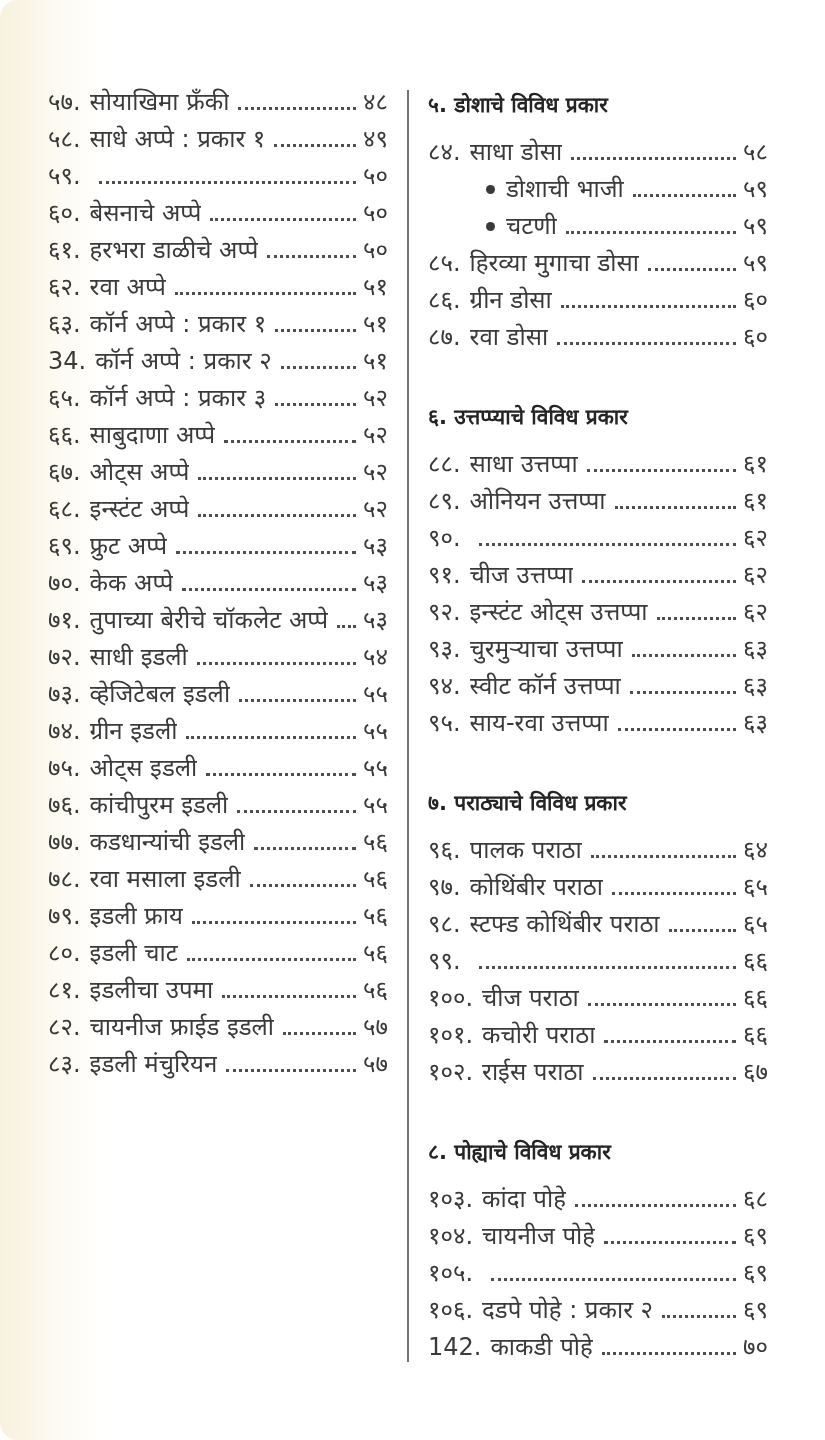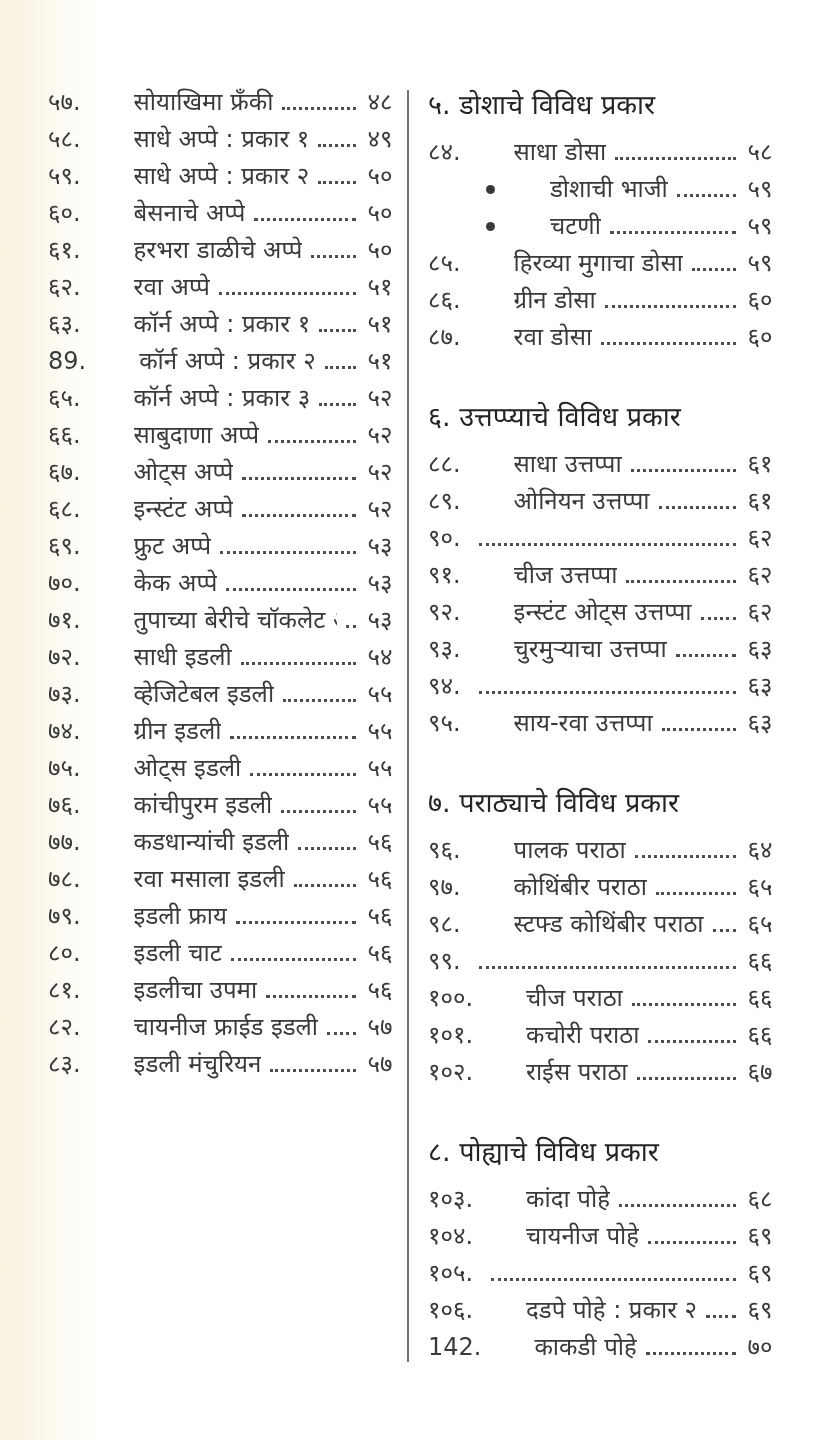--- a/index.html
+++ b/index.html
@@ -6,38 +6,39 @@
   body{
     width:825px;height:1440px;
     background:#ffffff;
     font-family:"DejaVu Sans",sans-serif;
     overflow:hidden;
     position:relative;
   }
   .page{
     position:absolute;inset:0;
     background:linear-gradient(90deg,#f8f1dd 0px,#faf5e7 28px,#fdfbf3 60px,#ffffff 105px);
+    border-radius:18px;
   }
   .columns{
     position:absolute;
     top:84px;left:48px;right:48px;
     display:flex;
   }
   .col{width:349px;}
   .col.right{margin-left:31px;}
   .divider{
     position:absolute;
     left:407px;top:90px;
     width:2px;height:1272px;
     background:#747474;
   }
   .section-title{
-    font-size:27px;
+    font-size:21px;
     line-height:42px;
-    font-weight:normal;
+    font-weight:bold;
     color:#242424;
     margin:40px 0 8px 0;
   }
   .col > .section-title:first-child{margin-top:0;}
   .entry{
     display:flex;
     align-items:baseline;
     font-size:24px;
     line-height:37px;
     height:37px;
@@ -50,29 +51,29 @@
     width:9px;height:9px;
     border-radius:50%;
     background:#3a3a3a;
     align-self:center;
     margin-right:11px;
     flex:0 0 auto;
   }
   .entry.indent .bullet{display:inline-block;}
   .no{margin-right:9px;flex:0 0 auto;}
   .no:empty{display:none;}
-  .title{flex:0 1 auto;overflow:hidden;margin-left:44px;}
+  .title{flex:0 1 auto;overflow:hidden;}
   .dots{
     flex:1 1 auto;
     min-width:10px;
     height:4px;
     margin:0 7px 0 9px;
     border-bottom:3px dotted #4e4e4e;
   }
-  .pg{flex:0 0 auto;min-width:34px;text-align:center;}
+  .pg{flex:0 0 auto;min-width:34px;text-align:left;}
 </style>
 </head>
 <body>
 
 <div class="page">
   <div class="divider"></div>
   <div class="columns">
     <div class="col left" id="col-0">
   <div class="entry">
 
@@ -87,21 +88,20 @@
 
     <span class="no">५८.</span>
     <span class="title">साधे अप्पे : प्रकार १</span>
     <span class="dots"></span>
     <span class="pg">४९</span>
   </div>
 
   <div class="entry">
 
     <span class="no">५९.</span>
-    <span class="title">साधे अप्पे : प्रकार २</span>
     <span class="dots"></span>
     <span class="pg">५०</span>
   </div>
 
   <div class="entry">
 
     <span class="no">६०.</span>
     <span class="title">बेसनाचे अप्पे</span>
     <span class="dots"></span>
     <span class="pg">५०</span>
@@ -126,21 +126,21 @@
   <div class="entry">
 
     <span class="no">६३.</span>
     <span class="title">कॉर्न अप्पे : प्रकार १</span>
     <span class="dots"></span>
     <span class="pg">५१</span>
   </div>
 
   <div class="entry">
 
-    <span class="no">89.</span>
+    <span class="no">34.</span>
     <span class="title">कॉर्न अप्पे : प्रकार २</span>
     <span class="dots"></span>
     <span class="pg">५१</span>
   </div>
 
   <div class="entry">
 
     <span class="no">६५.</span>
     <span class="title">कॉर्न अप्पे : प्रकार ३</span>
     <span class="dots"></span>
@@ -388,20 +388,21 @@
 
     <span class="no">९३.</span>
     <span class="title">चुरमुऱ्याचा उत्तप्पा</span>
     <span class="dots"></span>
     <span class="pg">६३</span>
   </div>
 
   <div class="entry">
 
     <span class="no">९४.</span>
+    <span class="title">स्वीट कॉर्न उत्तप्पा</span>
     <span class="dots"></span>
     <span class="pg">६३</span>
   </div>
 
   <div class="entry">
 
     <span class="no">९५.</span>
     <span class="title">साय-रवा उत्तप्पा</span>
     <span class="dots"></span>
     <span class="pg">६३</span>

